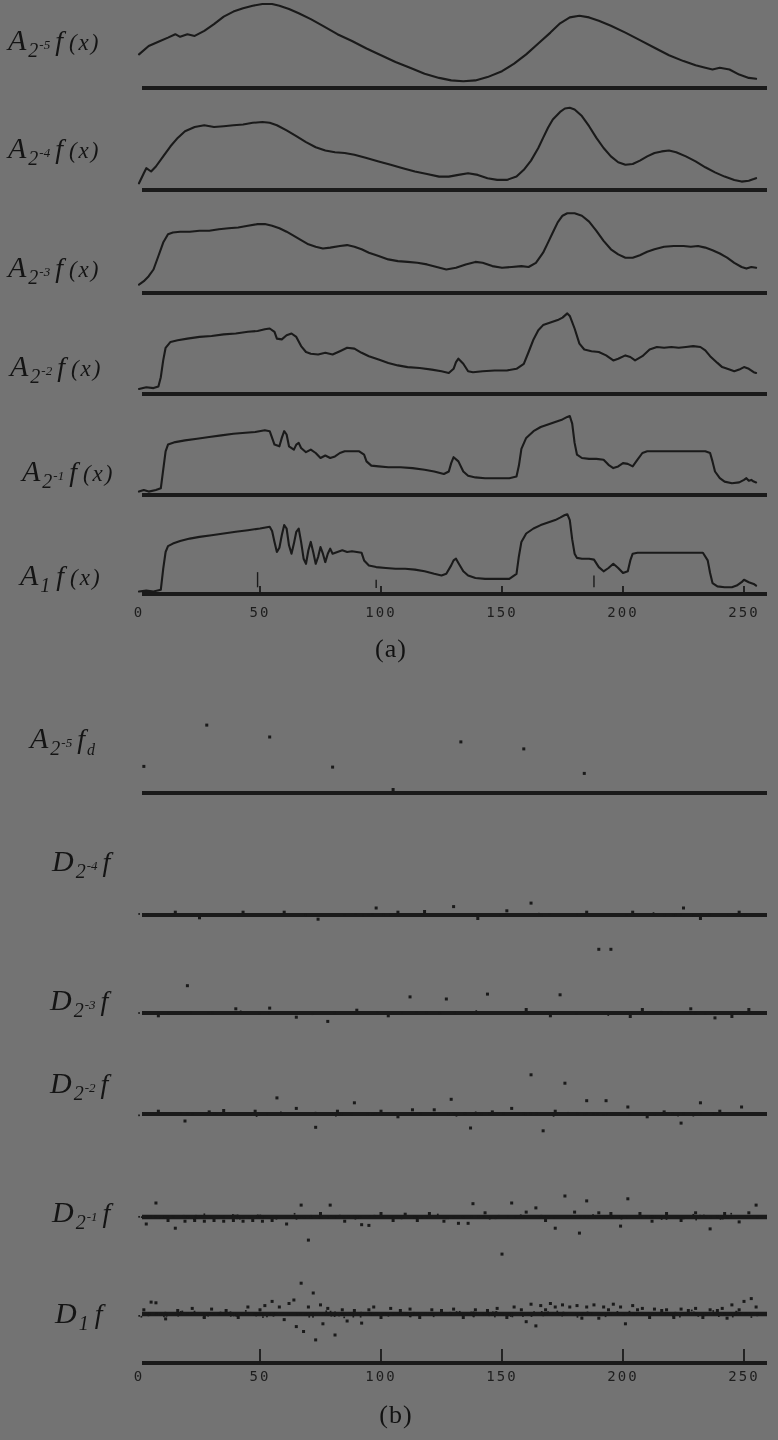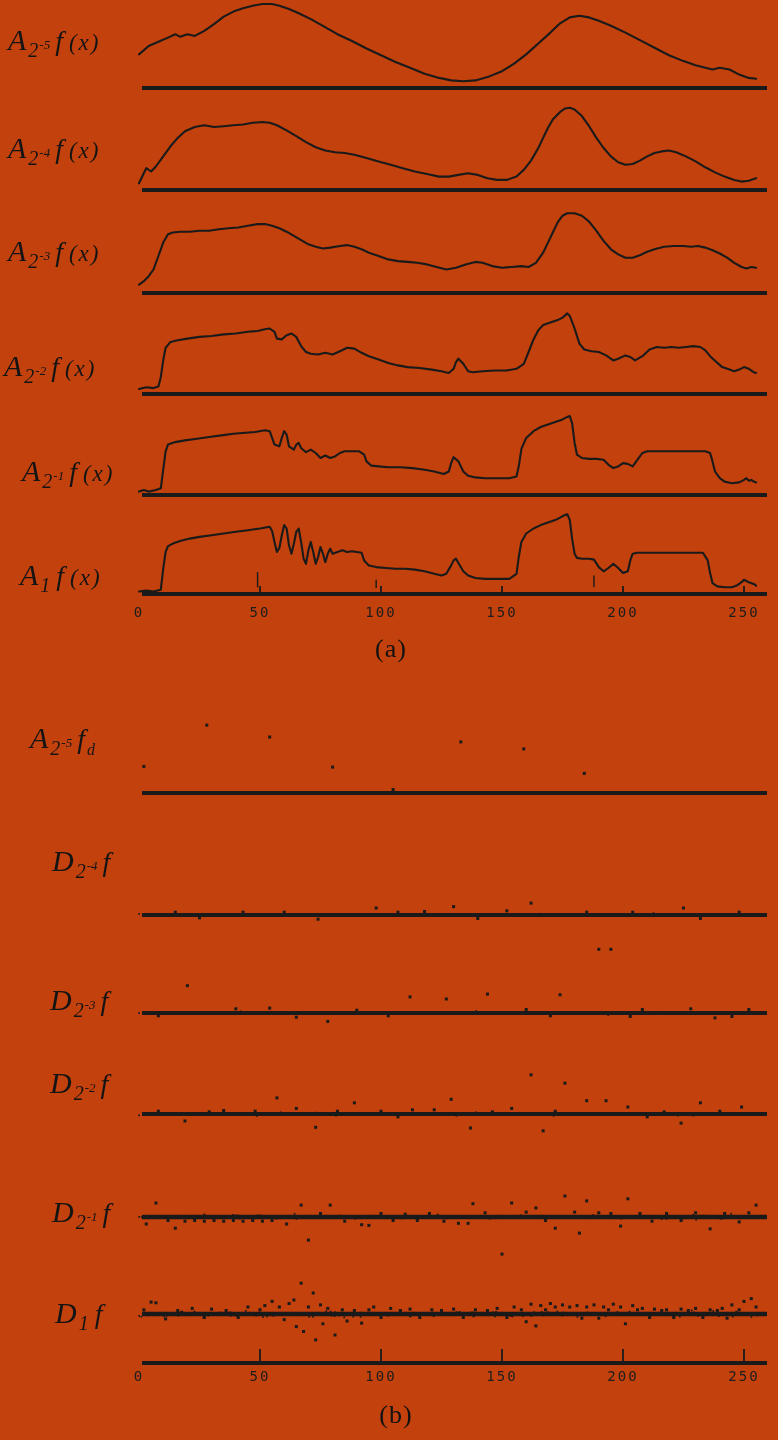--- a/index.html
+++ b/index.html
@@ -1,16 +1,16 @@
 <!DOCTYPE html>
 <html><head>
 <meta charset="utf-8">
 <style>
   html,body{margin:0;padding:0;background:#ffffff;}
-  .fig{position:relative;width:778px;height:1440px;background:#c2410c;overflow:hidden;
+  .fig{position:relative;width:778px;height:1440px;background:#737373;overflow:hidden;
        font-family:"Liberation Serif",serif;color:#161616;}
   .plot-svg{position:absolute;left:0;top:0;}
   .rowlabel{position:absolute;white-space:nowrap;font-style:italic;line-height:36px;color:#141414;}
   .rl-letter{font-size:30px;}
   .rl-sub{display:inline-block;font-size:20px;transform:translateY(7px);margin-left:2px;}
   .rl-exp{display:inline-block;font-size:13px;transform:translateY(-8px);margin-left:1px;}
   .rl-f{font-size:28px;margin-left:5px;}
   .rl-fsub{display:inline-block;font-size:16px;transform:translateY(7px);margin-left:2px;}
   .rl-paren{font-size:23px;margin-left:6px;letter-spacing:2px;}
   .tick{position:absolute;transform:translateX(-50%);
@@ -799,22 +799,22 @@
       <line x1="142" y1="1363" x2="767" y2="1363" stroke="#1a1a1a" stroke-width="4.2"></line>
       <line x1="260" y1="1349" x2="260" y2="1363" stroke="#1a1a1a" stroke-width="1.8"></line>
       <line x1="381" y1="1349" x2="381" y2="1363" stroke="#1a1a1a" stroke-width="1.8"></line>
       <line x1="502" y1="1349" x2="502" y2="1363" stroke="#1a1a1a" stroke-width="1.8"></line>
       <line x1="623" y1="1349" x2="623" y2="1363" stroke="#1a1a1a" stroke-width="1.8"></line>
       <line x1="744" y1="1349" x2="744" y2="1363" stroke="#1a1a1a" stroke-width="1.8"></line>
     </svg>
 
   <div class="rowlabel" style="left:8px;top:22px"><span class="rl-letter">A</span><span class="rl-sub"><span>2</span><span class="rl-exp">-5</span></span><span class="rl-f">f</span><span class="rl-paren">(x)</span></div>
   <div class="rowlabel" style="left:8px;top:130px"><span class="rl-letter">A</span><span class="rl-sub"><span>2</span><span class="rl-exp">-4</span></span><span class="rl-f">f</span><span class="rl-paren">(x)</span></div>
-  <div class="rowlabel" style="left:8px;top:233px"><span class="rl-letter">A</span><span class="rl-sub"><span>2</span><span class="rl-exp">-3</span></span><span class="rl-f">f</span><span class="rl-paren">(x)</span></div>
-  <div class="rowlabel" style="left:4px;top:348px"><span class="rl-letter">A</span><span class="rl-sub"><span>2</span><span class="rl-exp">-2</span></span><span class="rl-f">f</span><span class="rl-paren">(x)</span></div>
+  <div class="rowlabel" style="left:8px;top:249px"><span class="rl-letter">A</span><span class="rl-sub"><span>2</span><span class="rl-exp">-3</span></span><span class="rl-f">f</span><span class="rl-paren">(x)</span></div>
+  <div class="rowlabel" style="left:10px;top:348px"><span class="rl-letter">A</span><span class="rl-sub"><span>2</span><span class="rl-exp">-2</span></span><span class="rl-f">f</span><span class="rl-paren">(x)</span></div>
   <div class="rowlabel" style="left:22px;top:453px"><span class="rl-letter">A</span><span class="rl-sub"><span>2</span><span class="rl-exp">-1</span></span><span class="rl-f">f</span><span class="rl-paren">(x)</span></div>
   <div class="rowlabel" style="left:20px;top:557px"><span class="rl-letter">A</span><span class="rl-sub"><span>1</span><span class="rl-exp"></span></span><span class="rl-f">f</span><span class="rl-paren">(x)</span></div>
 
   <span class="tick" style="left:139px;top:604px">0</span>
   <span class="tick" style="left:260px;top:604px">50</span>
   <span class="tick" style="left:381px;top:604px">100</span>
   <span class="tick" style="left:502px;top:604px">150</span>
   <span class="tick" style="left:623px;top:604px">200</span>
   <span class="tick" style="left:744px;top:604px">250</span>
   <div class="caption" style="left:391px;top:634px">(a)</div>

